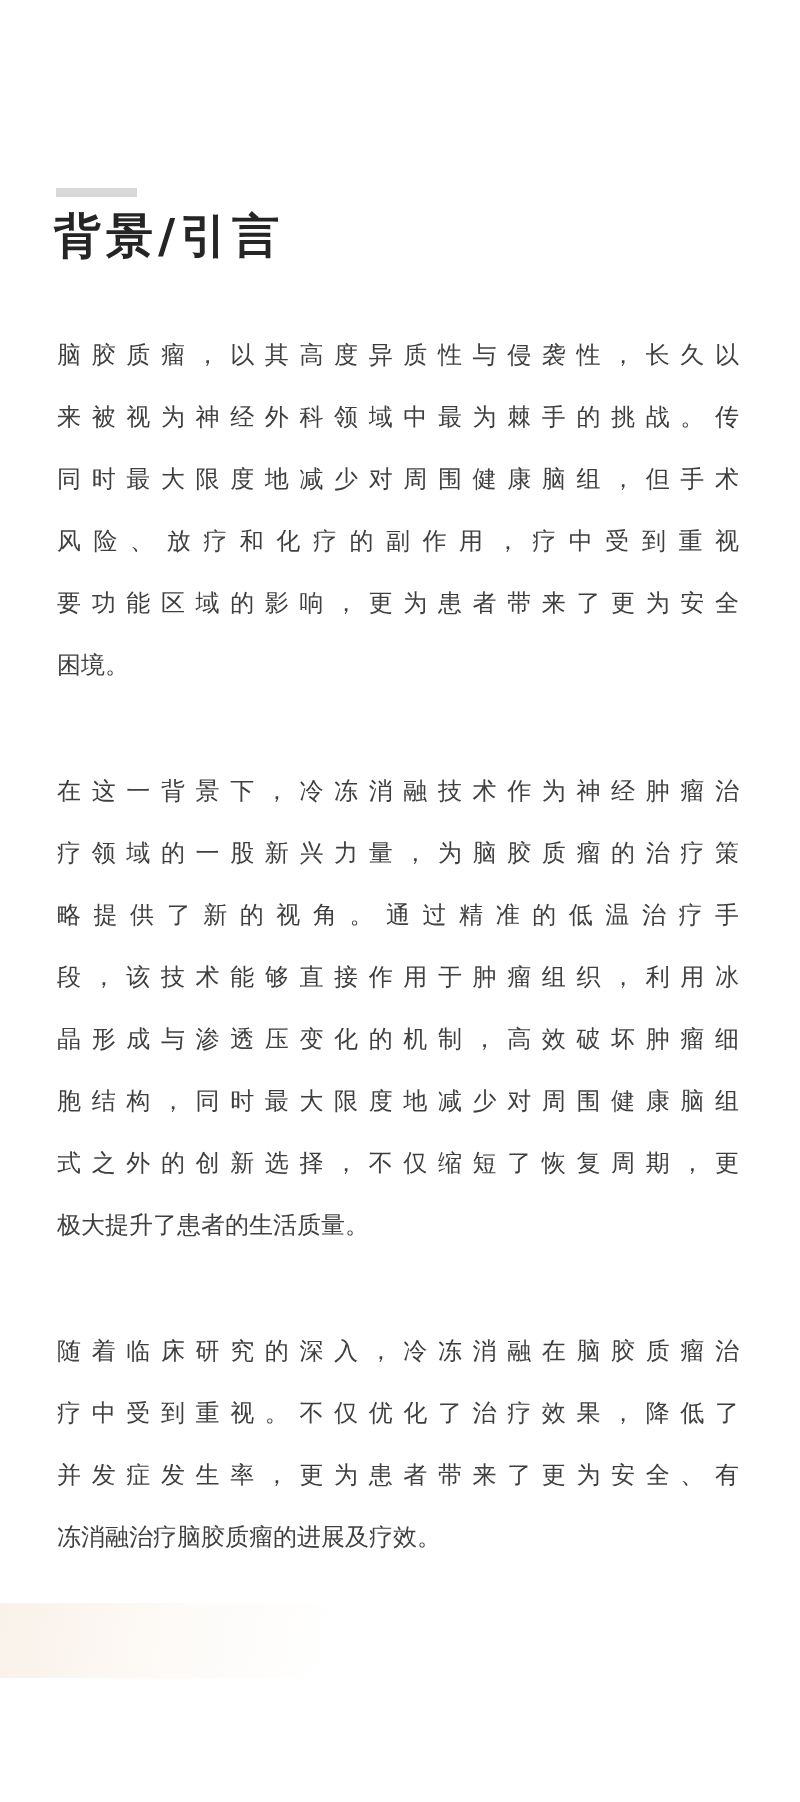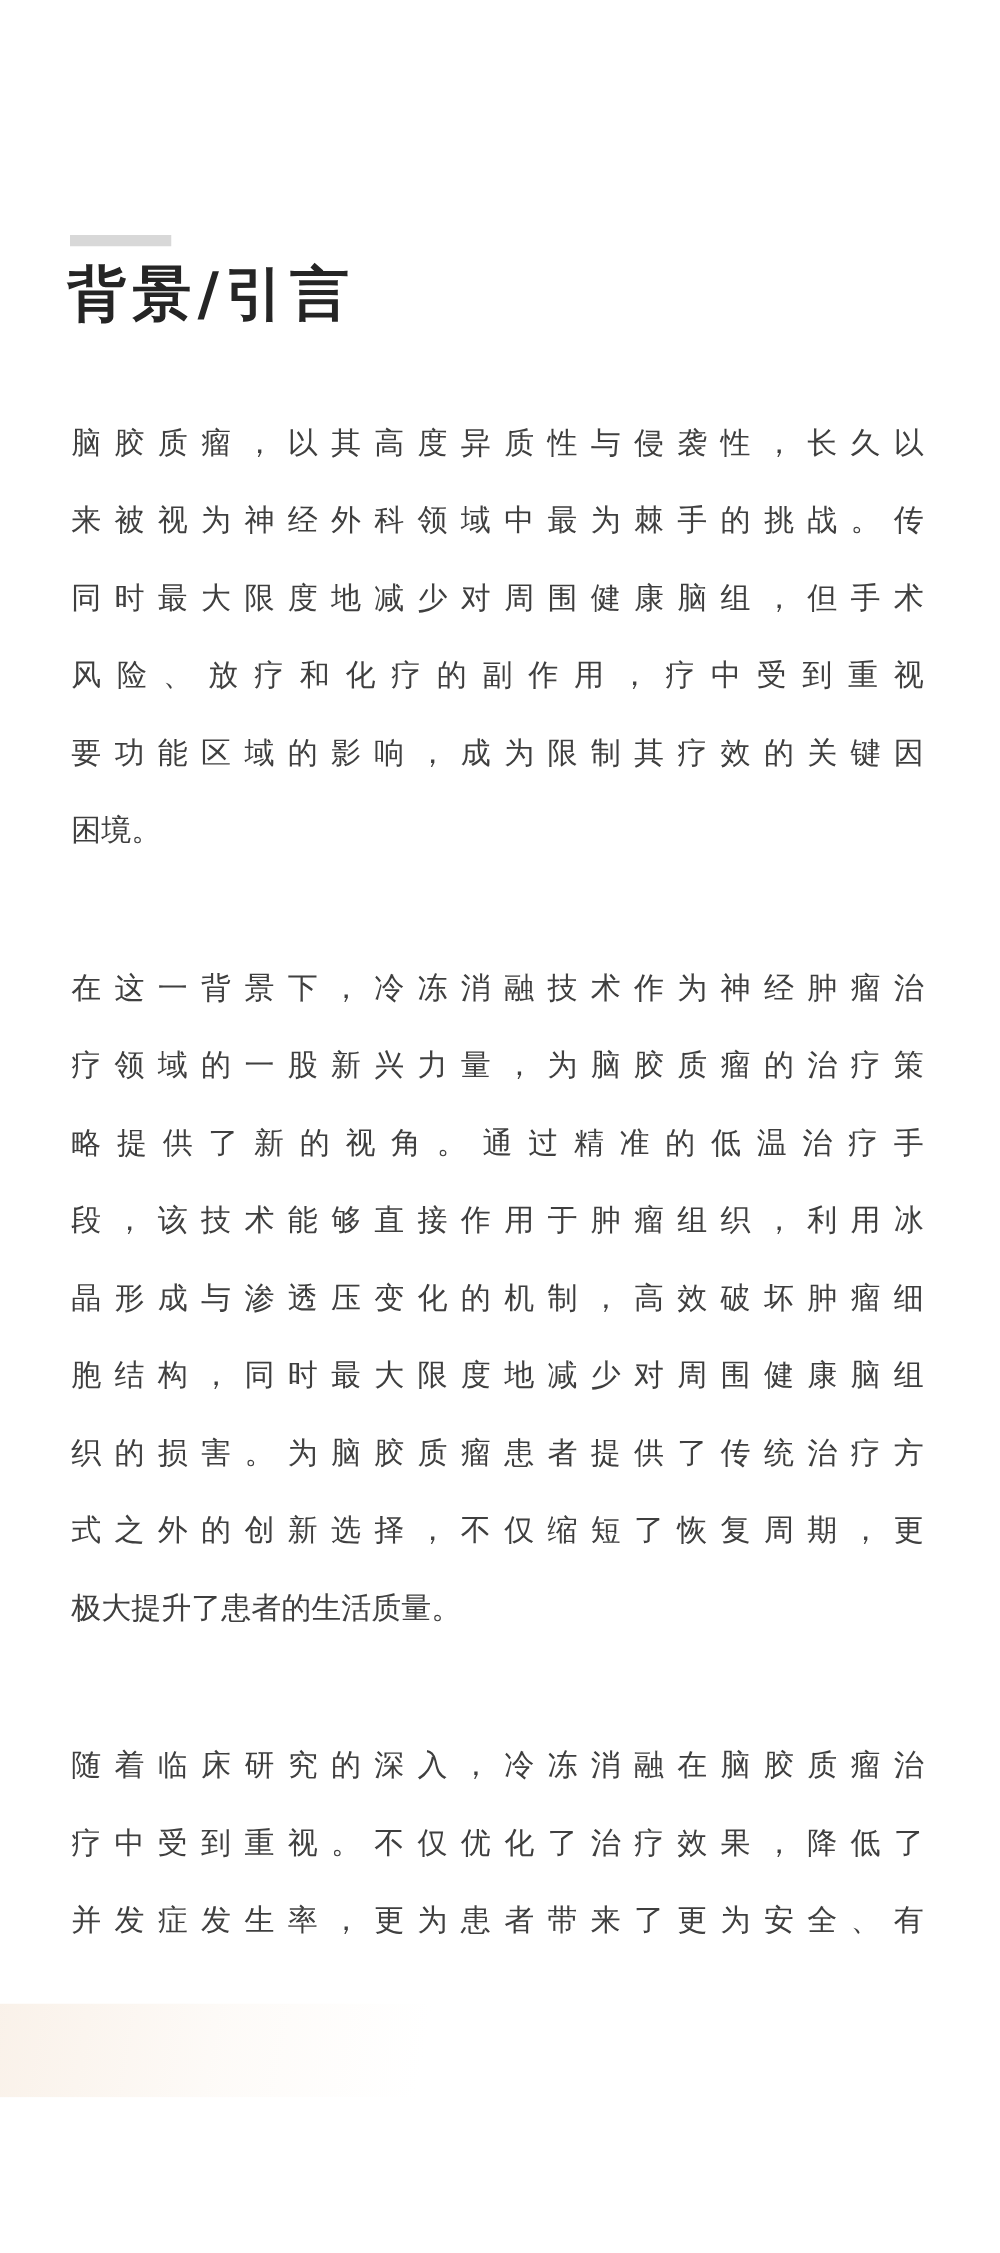--- a/index.html
+++ b/index.html
@@ -78,34 +78,34 @@
 
 <div class="page" style="--bg: #ffffff; --accent-bar: #d8d8d8; --title-color: #252525; --body-color: #3f3f3f;">
   <div class="accent-bar"></div>
   <h1 class="title">背景/引言</h1>
   <div class="body-text">
       <div class="paragraph">
         <div class="line">脑胶质瘤，以其高度异质性与侵袭性，长久以</div>
         <div class="line">来被视为神经外科领域中最为棘手的挑战。传</div>
         <div class="line">同时最大限度地减少对周围健康脑组，但手术</div>
         <div class="line">风险、放疗和化疗的副作用，疗中受到重视</div>
-        <div class="line">要功能区域的影响，成为限制其疗效的关键因</div>
+        <div class="line">要功能区域的影响，更为患者带来了更为安全</div>
         <div class="line para-last">困境。</div>
       </div>
       <div class="paragraph">
         <div class="line">在这一背景下，冷冻消融技术作为神经肿瘤治</div>
         <div class="line">疗领域的一股新兴力量，为脑胶质瘤的治疗策</div>
         <div class="line">略提供了新的视角。通过精准的低温治疗手</div>
         <div class="line">段，该技术能够直接作用于肿瘤组织，利用冰</div>
         <div class="line">晶形成与渗透压变化的机制，高效破坏肿瘤细</div>
         <div class="line">胞结构，同时最大限度地减少对周围健康脑组</div>
-        <div class="line">织的损害。为脑胶质瘤患者提供了传统治疗方</div>
         <div class="line">式之外的创新选择，不仅缩短了恢复周期，更</div>
         <div class="line para-last">极大提升了患者的生活质量。</div>
       </div>
       <div class="paragraph">
         <div class="line">随着临床研究的深入，冷冻消融在脑胶质瘤治</div>
         <div class="line">疗中受到重视。不仅优化了治疗效果，降低了</div>
         <div class="line">并发症发生率，更为患者带来了更为安全、有</div>
+        <div class="line para-last">冻消融治疗脑胶质瘤的进展及疗效。</div>
       </div>
     </div>
   <div class="corner-tint"></div>
 </div>
 
 </body></html>

